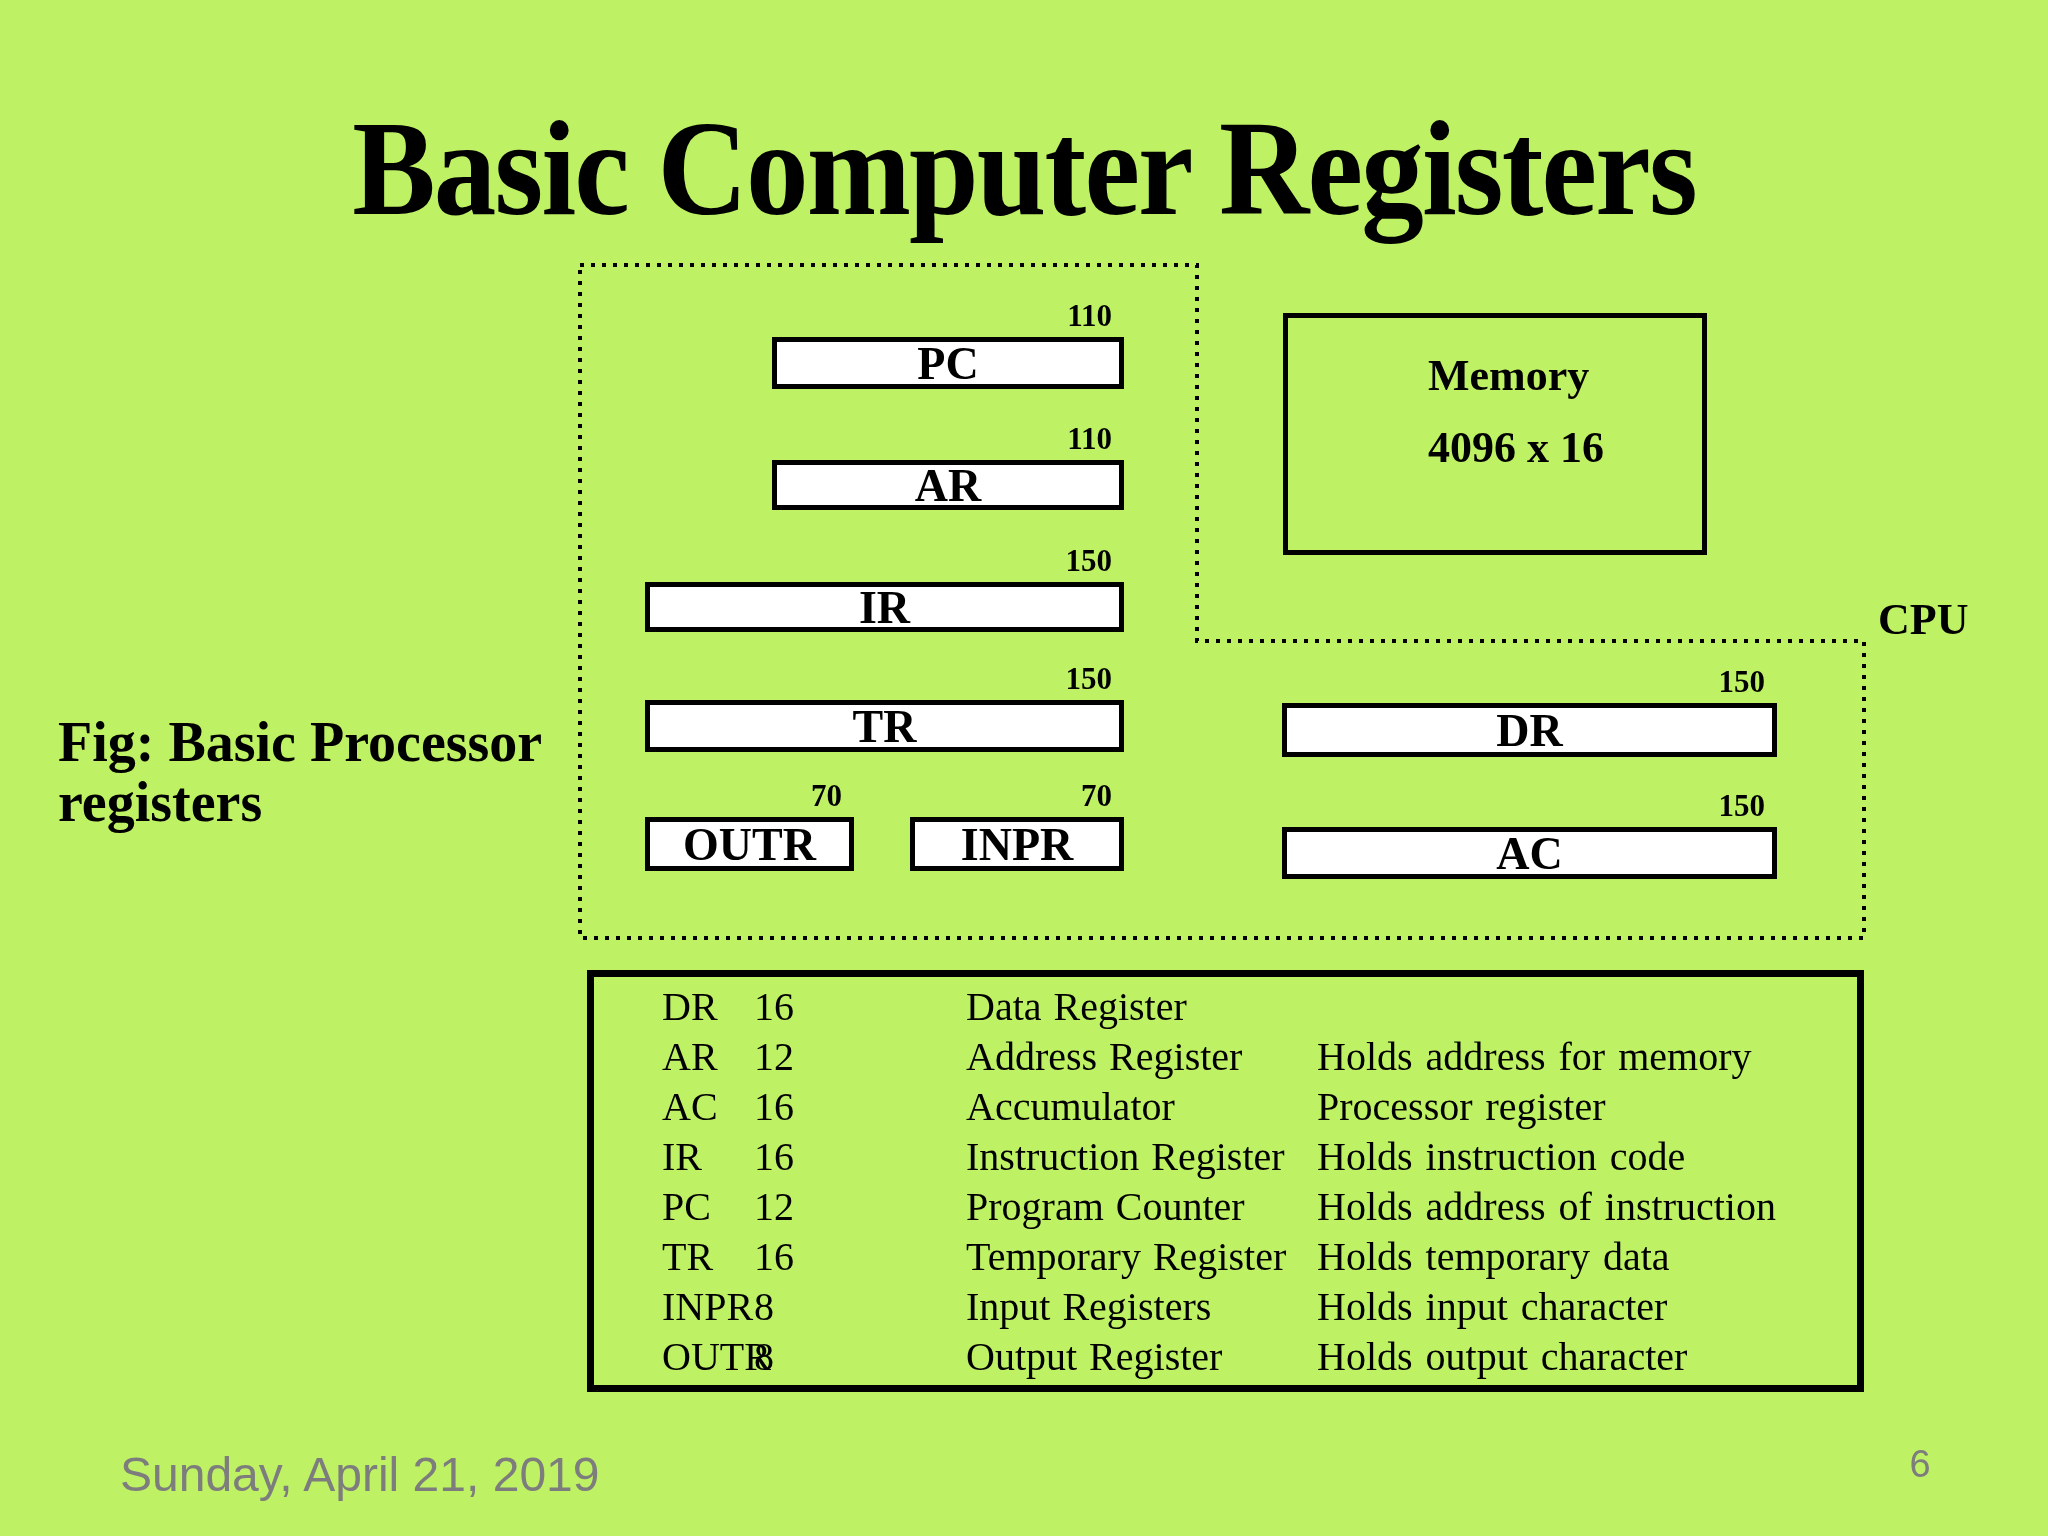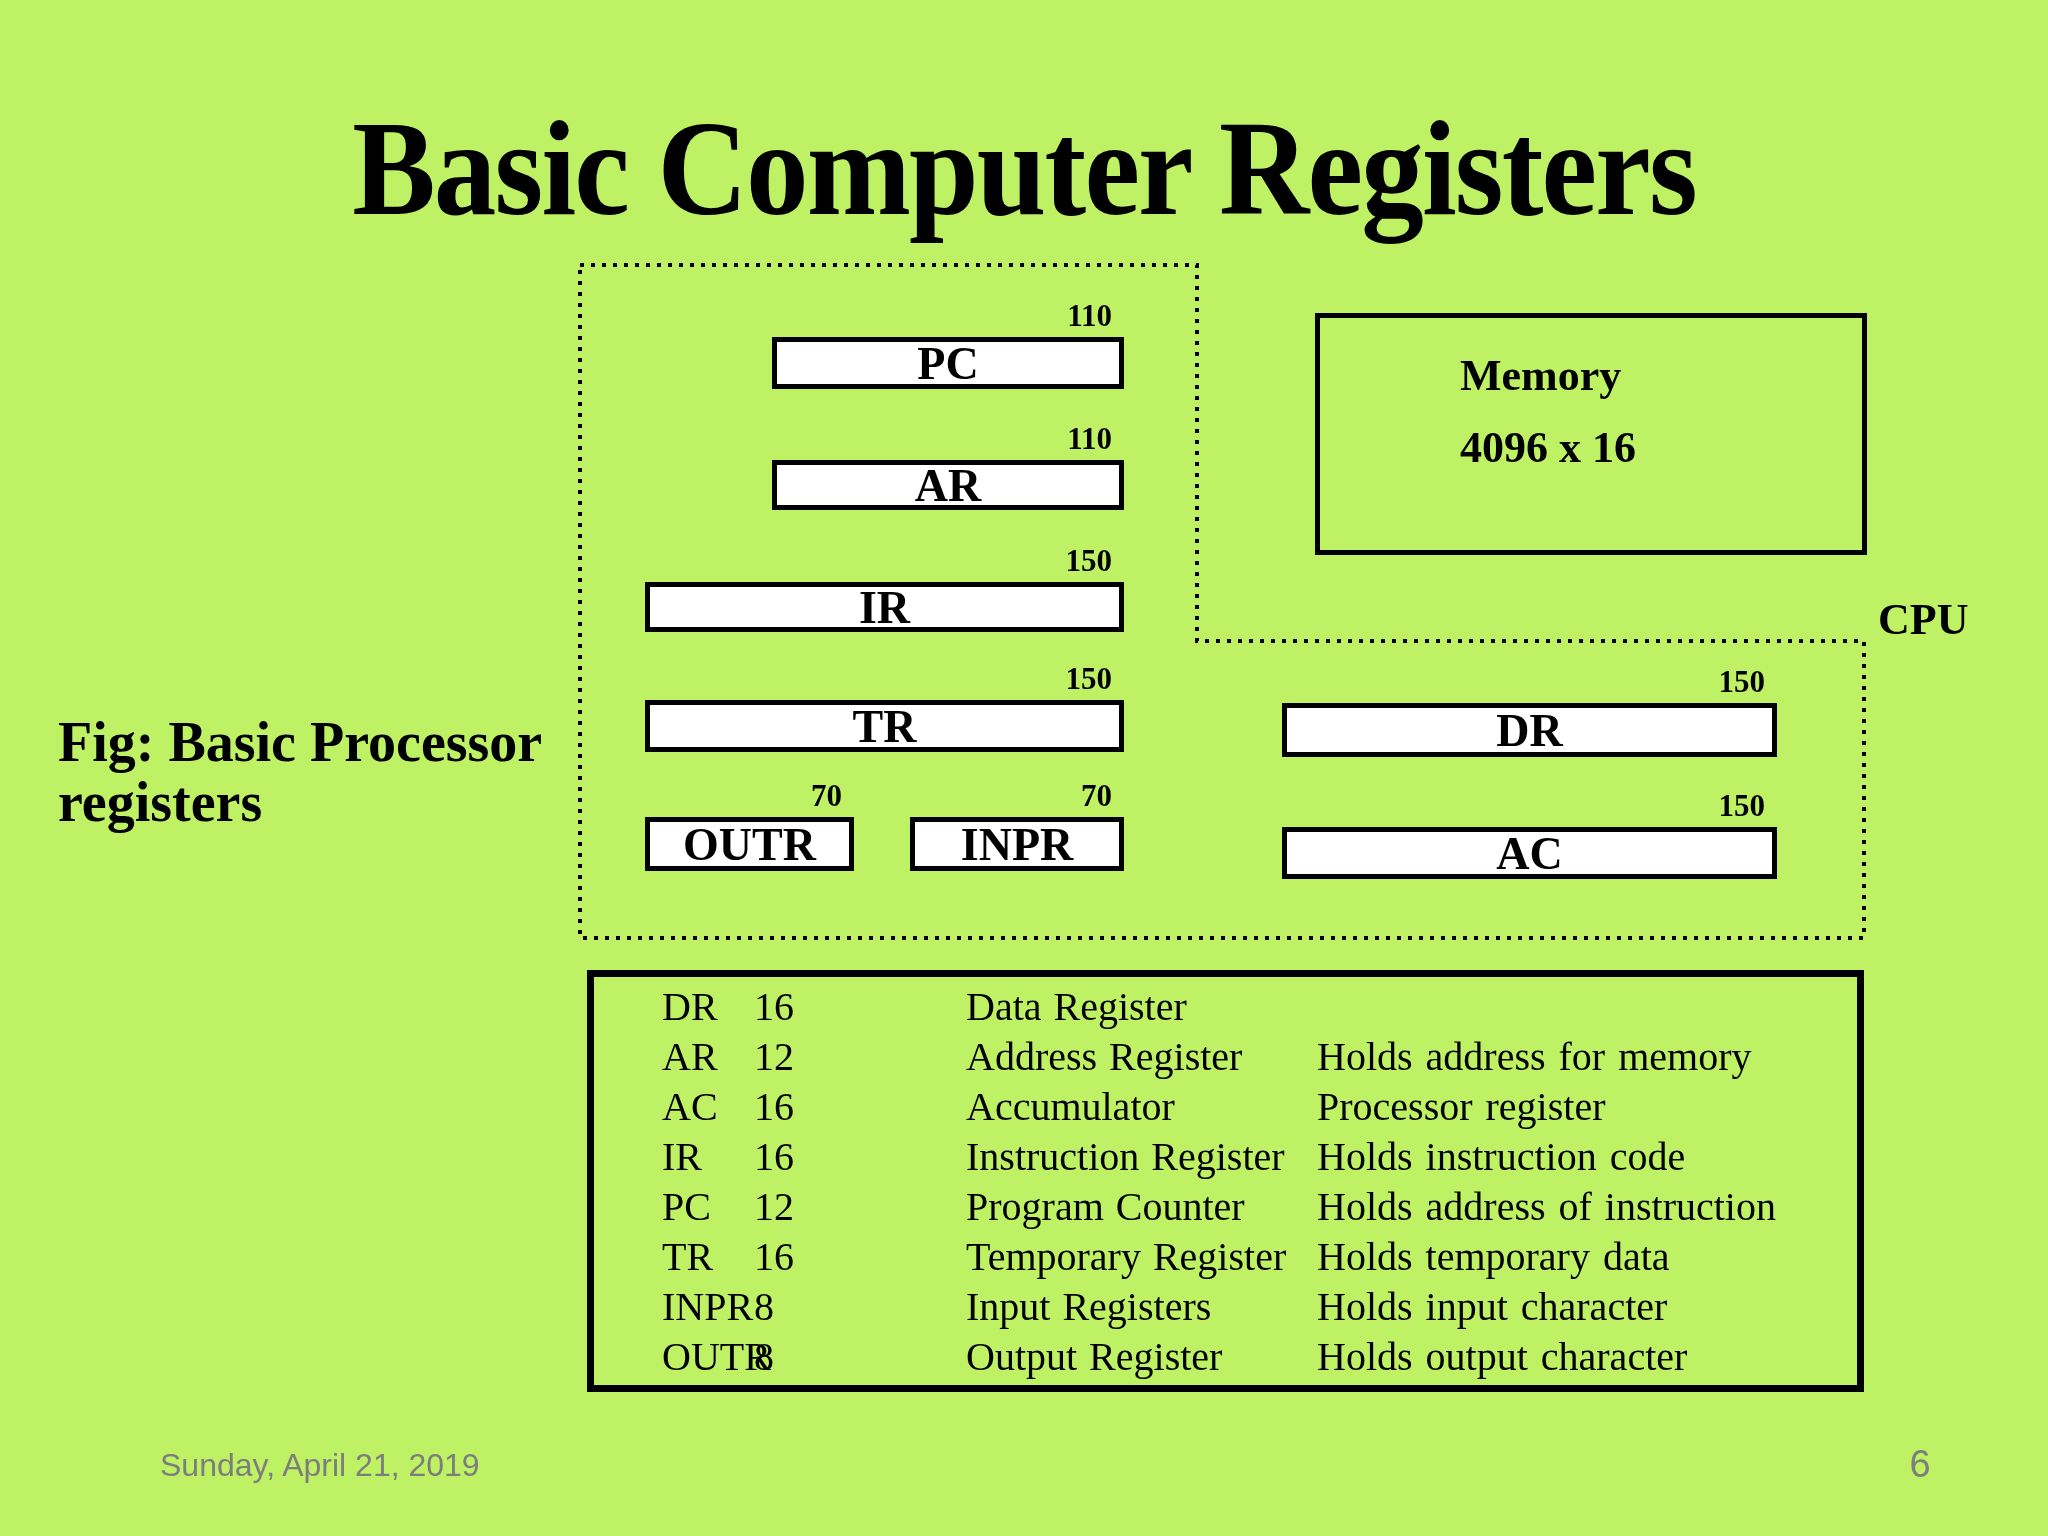--- a/index.html
+++ b/index.html
@@ -31,22 +31,22 @@
     line-height:1.08;
   }
   .cpu-border-svg{position:absolute;left:0;top:0;}
   .cpu-label{
     position:absolute;
     left:1878px; top:594px;
     font-weight:bold; font-size:44px;
   }
   .memory-box{
     position:absolute;
-    left:1283px; top:313px; width:552px; height:242px;
-    border:5px solid #000; box-sizing:border-box;margin-left:32px;
+    left:1283px; top:313px; width:424px; height:242px;
+    border:5px solid #000; box-sizing:border-box;
   }
   .memory-inner{padding:36px 0 0 140px; font-weight:bold; font-size:44px; line-height:1;}
   .memory-size{margin-top:28px;}
   .reg-box{
     position:absolute;
     border:5px solid #000; box-sizing:border-box;
     display:flex; align-items:center; justify-content:center;
     font-weight:bold; font-size:46px;
     background:#fff;
   }
@@ -66,21 +66,21 @@
   }
   .reg-row{position:relative; height:46px;}
   .reg-row span{position:absolute; top:0; white-space:nowrap;}
   .col-name{left:68px; width:150px;}
   .col-bits{left:160px; width:115px; text-align:left;}
   .col-full{left:348px; word-spacing:2px;margin-left:24px;}
   .col-desc{left:723px; word-spacing:3px;}
   .footer-date{
     position:absolute; left:120px; top:1447px;
     font-family:"Liberation Sans", sans-serif;
-    font-size:32px; color:#7d7d7d;margin-left:40px;
+    font-size:48px; color:#7d7d7d;
   }
   .page-number{
     position:absolute; left:1900px; top:1443px; width:40px; text-align:center;
     font-family:"Liberation Sans", sans-serif;
     font-size:38px; color:#7d7d7d;
   }
 </style>
 </head>
 <body>
 

